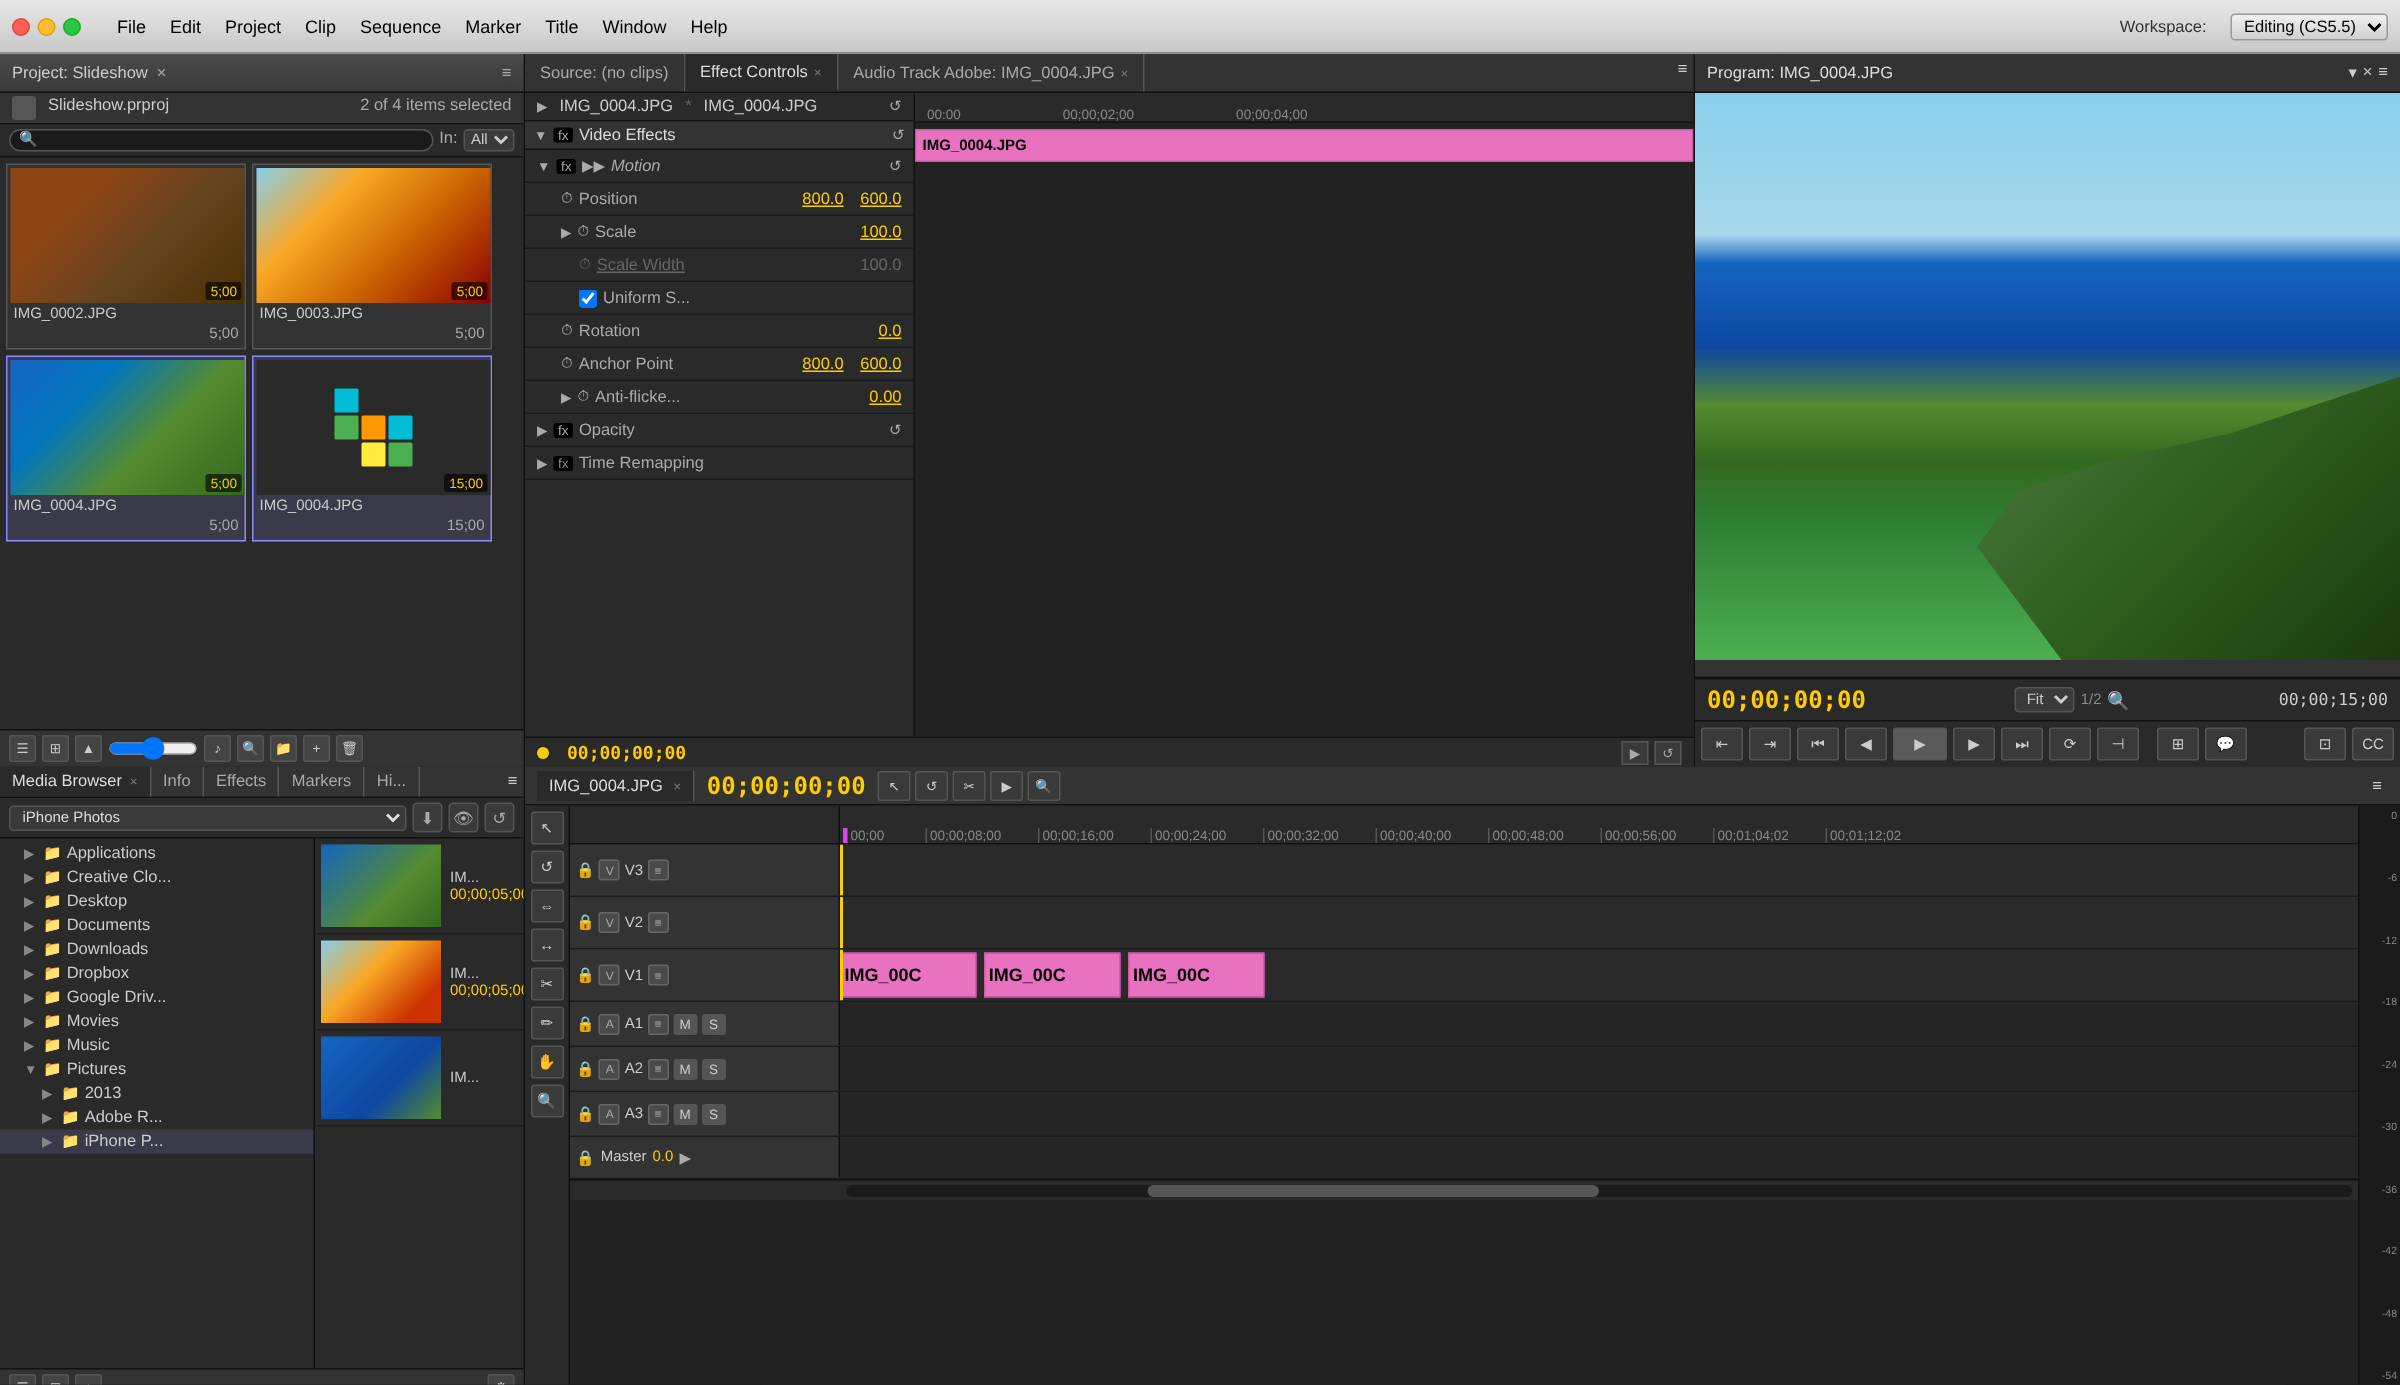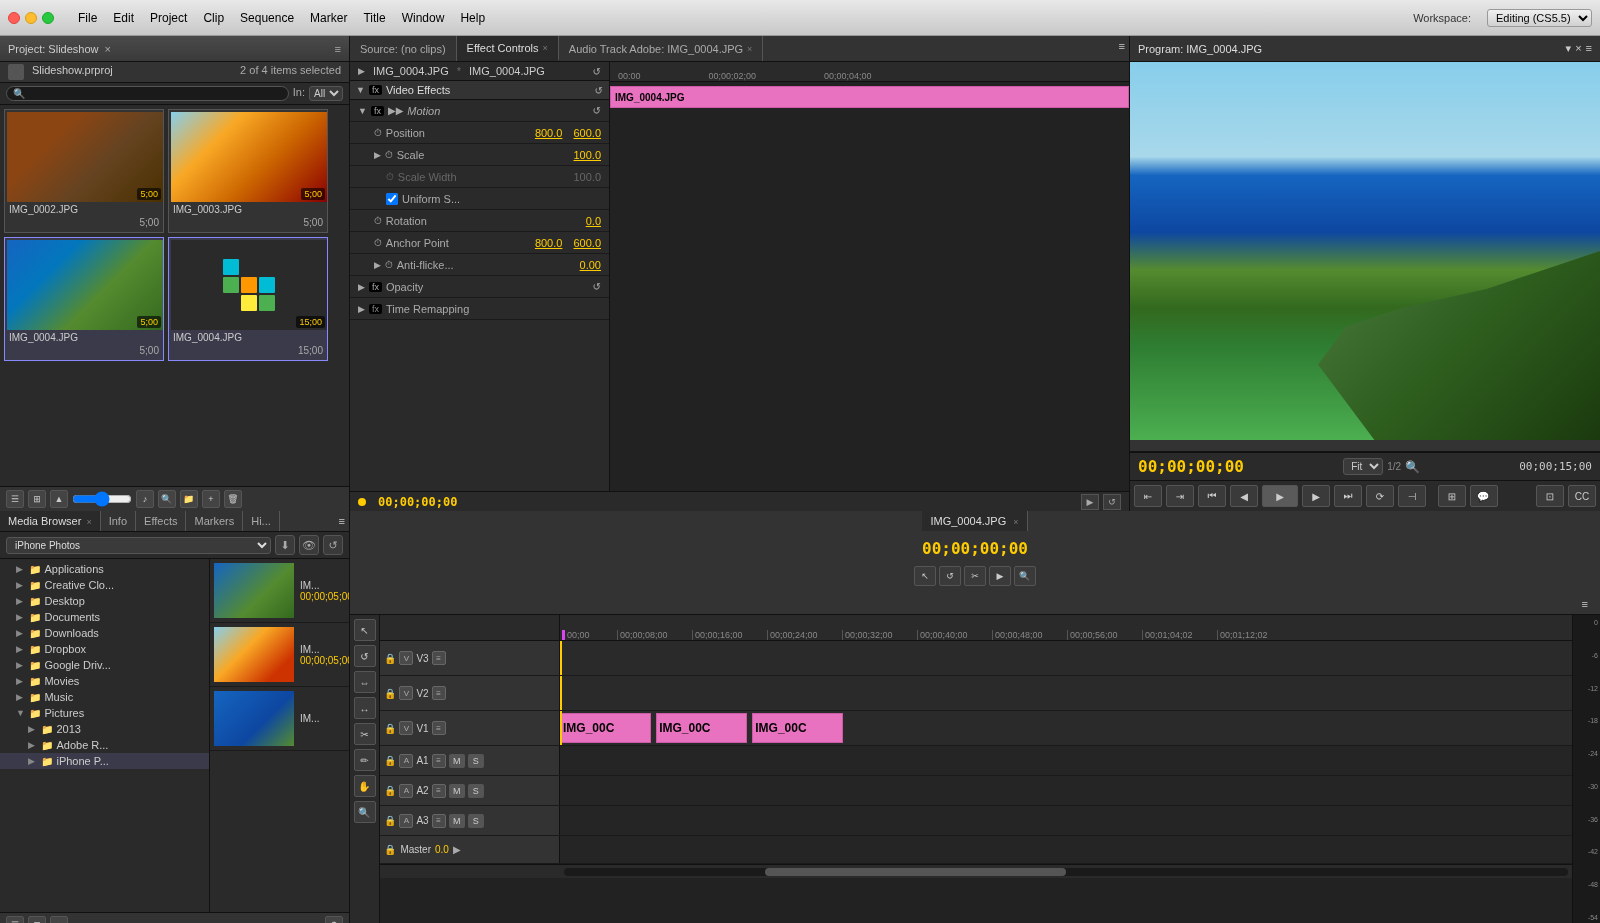--- a/index.html
+++ b/index.html
@@ -627,21 +627,20 @@
     }
 
     .timeline-header-row {
       display: flex;
       align-items: center;
       background: #333;
       border-bottom: 1px solid #111;
       min-height: 26px;
       padding: 0 8px;
       gap: 8px;
-      flex-direction: column;
     }
     .timeline-tab {
       padding: 4px 8px;
       background: #2a2a2a;
       color: #ddd;
       border-right: 1px solid #555;
       font-size: 11px;
       cursor: pointer;
     }
 
@@ -1045,21 +1044,21 @@
 
           <div class="effect-row indent">
             <span class="expand-arrow">▶</span>
             <span class="stopwatch-icon">⏱</span>
             <span class="effect-label">Scale</span>
             <span class="effect-value">100.0</span>
           </div>
 
           <div class="effect-row indent2">
             <span class="stopwatch-icon" style="color:#666;">⏱</span>
-            <span class="effect-label" style="color:#666;">Scale Width</span>
+            <span class="effect-label" style="color:#666;text-decoration:underline;">Scale Width</span>
             <span class="effect-value-plain" style="color:#666;">100.0</span>
           </div>
 
           <div class="effect-row indent2">
             <input type="checkbox" checked="" class="effect-checkbox" style="">
             <span class="effect-label">Uniform S...</span>
           </div>
 
           <div class="effect-row indent">
             <span class="stopwatch-icon">⏱</span>

